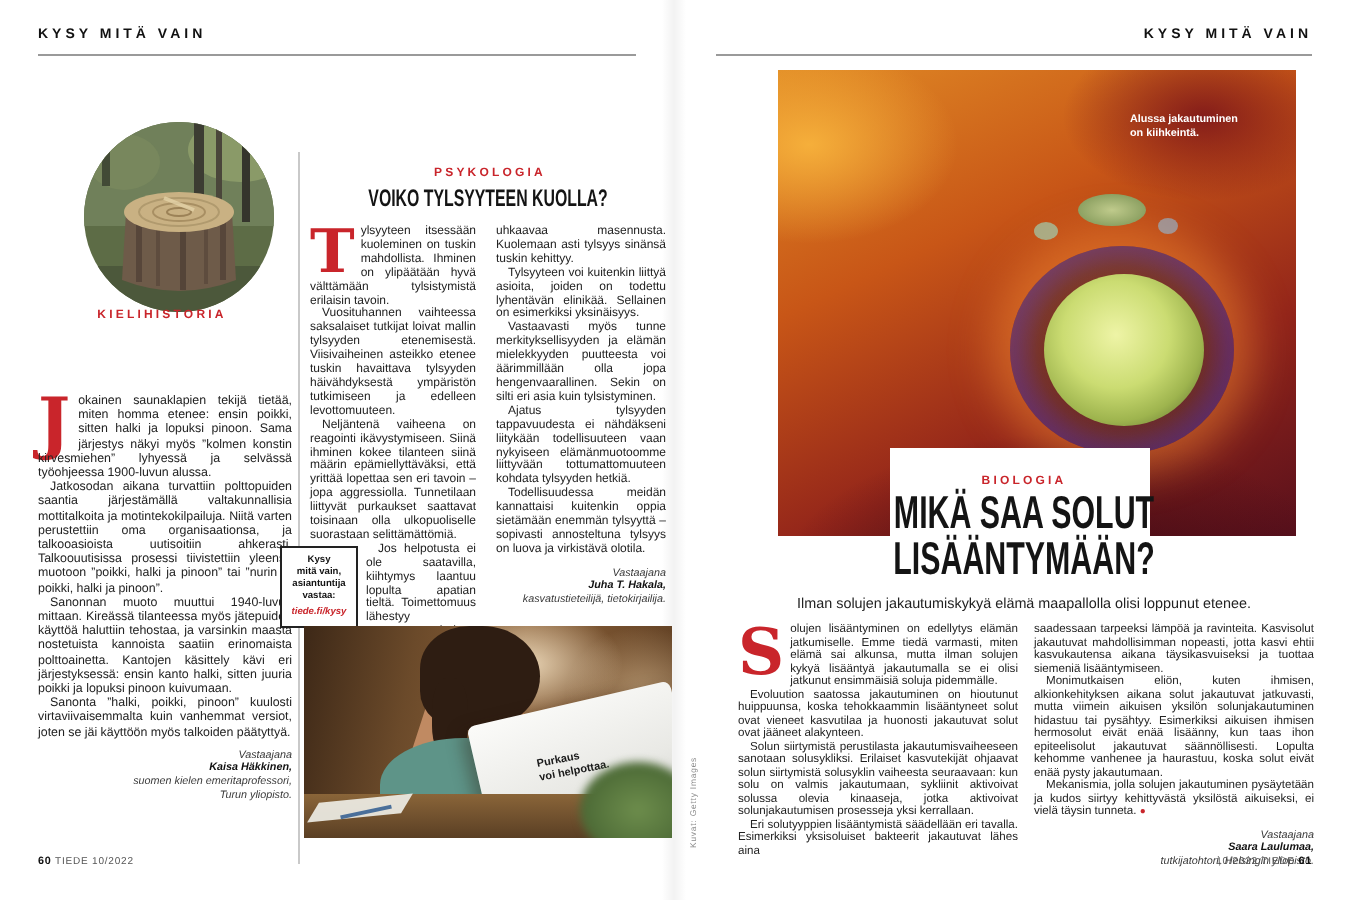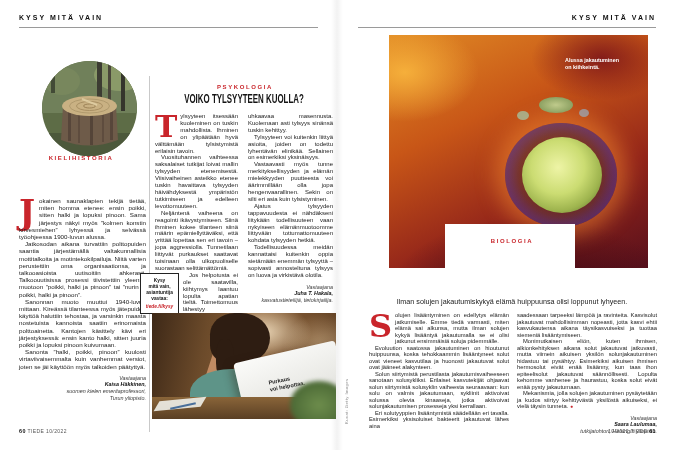--- a/index.html
+++ b/index.html
@@ -225,21 +225,25 @@
     <div class="abs cell-blob2"></div>
     <div class="abs cell-blob3"></div>
     <div class="abs cell-caption">
       <div>Alussa jakautuminen</div>
       <div>on kiihkeintä.</div>
     </div>
     <div class="abs notch"></div>
   </div>
 
   <div class="abs category cat3">BIOLOGIA</div>
-  <div class="abs lead3">Ilman solujen jakautumiskykyä elämä huippuunsa olisi loppunut lyhyeen.</div>
+  <div class="abs headline head3">
+    <span class="hline">MIKÄ SAA SOLUT</span>
+    <span class="hline">LISÄÄNTYMÄÄN?</span>
+  </div>
+  <div class="abs lead3">Ilman solujen jakautumiskykyä elämä maapallolla olisi loppunut etenee.</div>
 
   <div class="abs bcol1 body-right">
     <p class="bp"><span class="dropcap dc-s">S</span><span>olujen lisääntyminen on edellytys elämän jatkumiselle. Emme tiedä varmasti, miten elämä sai alkunsa, mutta ilman solujen kykyä lisääntyä jakautumalla se ei olisi jatkunut ensimmäisiä soluja pidemmälle.</span></p>
     <p class="bp ind">Evoluution saatossa jakautuminen on hioutunut huippuunsa, koska tehokkaammin lisääntyneet solut ovat vieneet kasvutilaa ja huonosti jakautuvat solut ovat jääneet alakynteen.</p>
     <p class="bp ind">Solun siirtymistä perustilasta jakautumisvaiheeseen sanotaan solusykliksi. Erilaiset kasvutekijät ohjaavat solun siirtymistä solusyklin vaiheesta seuraavaan: kun solu on valmis jakautumaan, sykliinit aktivoivat solussa olevia kinaaseja, jotka aktivoivat solunjakautumisen prosesseja yksi kerrallaan.</p>
     <p class="bp ind">Eri solutyyppien lisääntymistä säädellään eri tavalla. Esimerkiksi yksisoluiset bakteerit jakautuvat lähes aina</p>
   </div>
 
   <div class="abs bcol2 body-right">
     <p class="bp">saadessaan tarpeeksi lämpöä ja ravinteita. Kasvisolut jakautuvat mahdollisimman nopeasti, jotta kasvi ehtii kasvukautensa aikana täysikasvuiseksi ja tuottaa siemeniä lisääntymiseen.</p>

